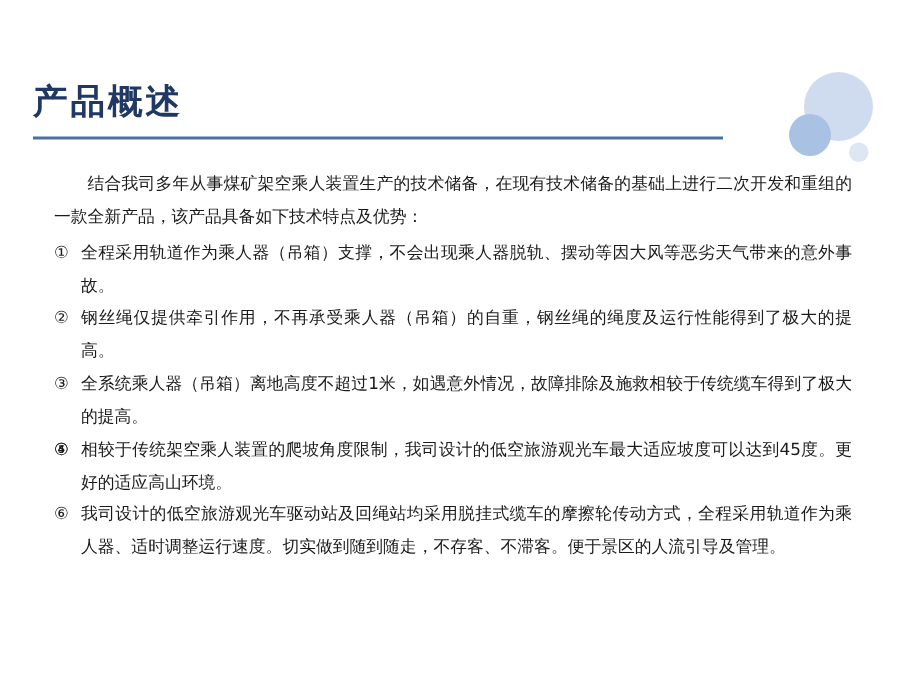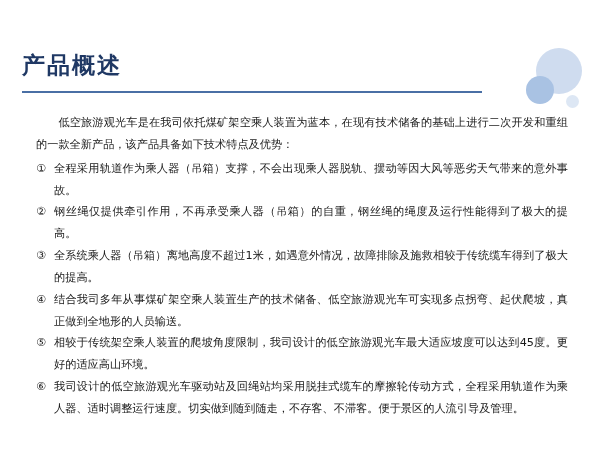--- a/index.html
+++ b/index.html
@@ -54,21 +54,21 @@
     left: 22px;
     top: 55px;
     width: 400px;
   }
   .title {
     font-size: 23px;
     font-weight: bold;
     color: #1f3864;
     letter-spacing: 2px;
     line-height: 1.1;
-    font-family: Liberation Mono, monospace;
+    font-family: Liberation Sans, sans-serif;
   }
   .title-rule {
     position: absolute;
     left: 22px;
     top: 91px;
     width: 460px;
     height: 2px;
     background: #4a6fa5;
   }
   
@@ -119,38 +119,37 @@
   <div class="deco deco-big"></div>
   <div class="deco deco-small"></div>
   <div class="deco deco-tiny"></div>
 
   <div class="title-wrap">
     <div class="title">产品概述</div>
   </div>
   <div class="title-rule"></div>
 
   <div class="body">
-    <p class="intro">低空旅游观光车是在我司依托煤矿架空乘人装置为蓝本，在现有技术储备的基础上进行二次开发和重组的一款全新产品，该产品具备如下技术特点及优势：</p>
+    <p class="intro">结合我司多年从事煤矿架空乘人装置生产的技术储备，在现有技术储备的基础上进行二次开发和重组的一款全新产品，该产品具备如下技术特点及优势：</p>
 
     <ol class="points">
       <li>
         <span class="num">①</span>
         <span>全程采用轨道作为乘人器（吊箱）支撑，不会出现乘人器脱轨、摆动等因大风等恶劣天气带来的意外事故。</span>
       </li>
       <li>
         <span class="num">②</span>
         <span>钢丝绳仅提供牵引作用，不再承受乘人器（吊箱）的自重，钢丝绳的绳度及运行性能得到了极大的提高。</span>
       </li>
       <li>
         <span class="num">③</span>
         <span>全系统乘人器（吊箱）离地高度不超过1米，如遇意外情况，故障排除及施救相较于传统缆车得到了极大的提高。</span>
       </li>
       <li>
         <span class="num">④</span>
-        <span>结合我司多年从事煤矿架空乘人装置生产的技术储备、低空旅游观光车可实现多点拐弯、起伏爬坡，真正做到全地形的人员输送。</span>
       </li>
       <li>
         <span class="num">⑤</span>
         <span>相较于传统架空乘人装置的爬坡角度限制，我司设计的低空旅游观光车最大适应坡度可以达到45度。更好的适应高山环境。</span>
       </li>
       <li>
         <span class="num">⑥</span>
         <span>我司设计的低空旅游观光车驱动站及回绳站均采用脱挂式缆车的摩擦轮传动方式，全程采用轨道作为乘人器、适时调整运行速度。切实做到随到随走，不存客、不滞客。便于景区的人流引导及管理。</span>
       </li>
     </ol>

